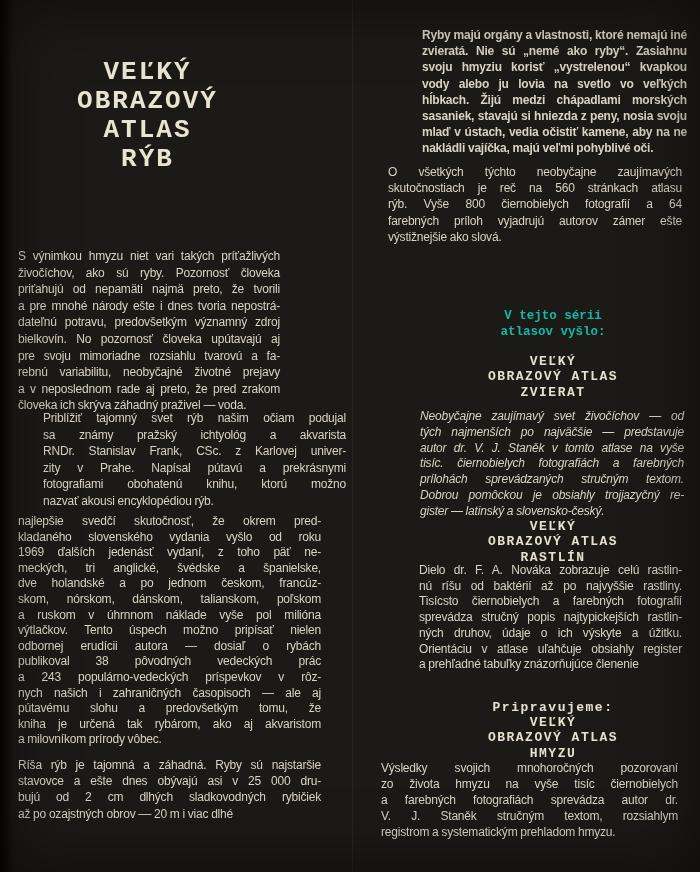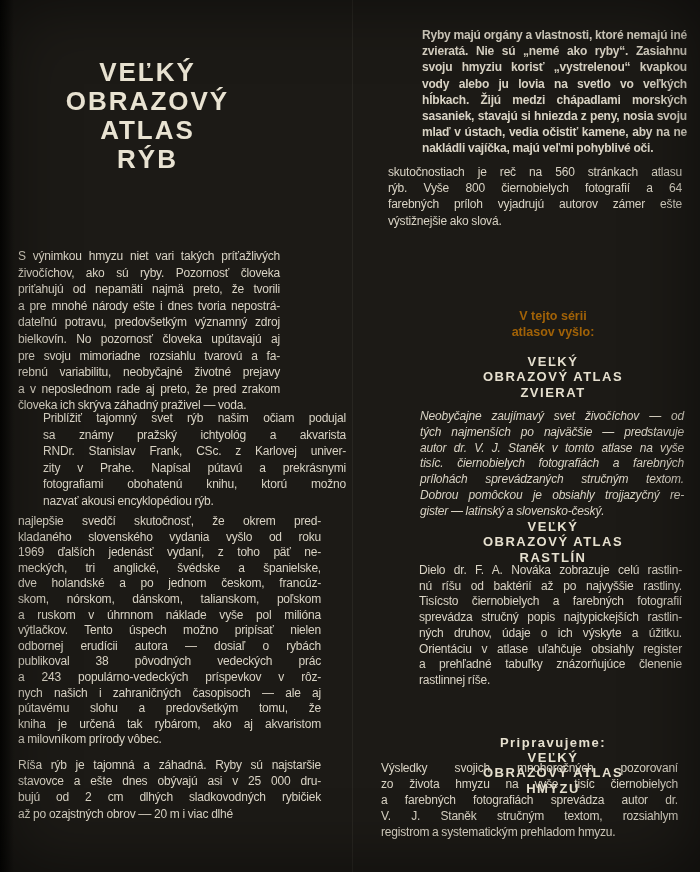--- a/index.html
+++ b/index.html
@@ -11,39 +11,39 @@
   }
   .vignette { position:absolute; inset:0; box-shadow: inset 0 0 70px rgba(0,0,0,.55); pointer-events:none; z-index:5; }
   .spine { position:absolute; left:0; top:0; bottom:0; width:14px;
     background:linear-gradient(to right, #060604 0%, rgba(6,6,4,0) 100%); }
   .fold { position:absolute; left:352px; top:0; bottom:0; width:1px; background:rgba(255,255,245,.055); }
 
   .block { position:absolute; font-size:12px; }
   .para { letter-spacing:-0.2px; word-spacing:-0.3px; }
   .para > div { white-space:nowrap; text-align:justify; text-align-last:justify; }
   .para > div:last-child { text-align-last:left; }
-  .centered > div { text-align:center; white-space:nowrap; }
+  .centered > div { text-align:center; white-space:nowrap;font-family:Liberation Mono, monospace; }
 
   #title { top:41px; left:20px; width:255px; font-size:26px; font-weight:bold;
            letter-spacing:2px; line-height:29px; color:#e9e3d2; }
 
   #lp1 { top:240px; left:18px;  width:262px; line-height:16.6px;margin-top:8px; }
   #lp2 { top:410px; left:18px;  width:303px; line-height:16.5px;margin-left:25px; }
   #lp3 { top:514px; left:18px;  width:303px; line-height:15.6px; }
   #lp4 { top:757px; left:18px;  width:303px; line-height:16.2px; }
 
   #rp1 { top:27px;  left:422px; width:265px; line-height:16.2px;font-weight:bold; }
   #rp2 { top:164px; left:388px; width:294px; line-height:16.2px; }
-  #sh  { top:308px; left:420px; width:266px; font-weight:bold; font-size:12.5px; line-height:16px; color:#a16207; }
+  #sh  { top:308px; left:420px; width:266px; font-weight:bold; font-size:12.5px; line-height:16px; color:#14b8a6; }
   .atlas-heading { font-weight:bold; font-size:13px; letter-spacing:1.5px; line-height:15.3px; color:#e6e0cf; }
   #zh  { top:354px; left:420px; width:266px; }
   #rp3 { top:409px; left:420px; width:264px; line-height:15.8px;font-style:italic; }
   #rh  { top:519px; left:420px; width:266px; }
   #rp4 { top:563px; left:419px; width:263px; line-height:15.7px; }
-  #ph  { top:700px; left:420px; width:266px; line-height:15.2px;margin-top:35px; }
+  #ph  { top:700px; left:420px; width:266px; line-height:15.2px; }
   #rp5 { top:760px; left:381px; width:297px; line-height:16px; }
 </style>
 </head>
 <body>
 
 <div class="page">
   <div class="spine"></div>
   <div class="fold"></div>
 
   <h1 id="title" class="block centered">
@@ -101,20 +101,21 @@
       <div>Ryby majú orgány a vlastnosti, ktoré nemajú iné</div>
       <div>zvieratá. Nie sú „nemé ako ryby“. Zasiahnu</div>
       <div>svoju hmyziu korisť „vystrelenou“ kvapkou</div>
       <div>vody alebo ju lovia na svetlo vo veľkých</div>
       <div>hĺbkach. Žijú medzi chápadlami morských</div>
       <div>sasaniek, stavajú si hniezda z peny, nosia svoju</div>
       <div>mlaď v ústach, vedia očistiť kamene, aby na ne</div>
       <div>nakládli vajíčka, majú veľmi pohyblivé oči.</div>
     </div>
   <div id="rp2" class="block para">
+      <div>O všetkých týchto neobyčajne zaujímavých</div>
       <div>skutočnostiach je reč na 560 stránkach atlasu</div>
       <div>rýb. Vyše 800 čiernobielych fotografií a 64</div>
       <div>farebných príloh vyjadrujú autorov zámer ešte</div>
       <div>výstižnejšie ako slová.</div>
     </div>
 
   <div id="sh" class="block centered">
       <div>V tejto sérii</div>
       <div>atlasov vyšlo:</div>
     </div>
@@ -140,21 +141,20 @@
       <div>RASTLÍN</div>
     </div>
   <div id="rp4" class="block para">
       <div>Dielo dr. F. A. Nováka zobrazuje celú rastlin-</div>
       <div>nú ríšu od baktérií až po najvyššie rastliny.</div>
       <div>Tisícsto čiernobielych a farebných fotografií</div>
       <div>sprevádza stručný popis najtypickejších rastlin-</div>
       <div>ných druhov, údaje o ich výskyte a úžitku.</div>
       <div>Orientáciu v atlase uľahčuje obsiahly register</div>
       <div>a prehľadné tabuľky znázorňujúce členenie</div>
-      <div>rastlinnej ríše.</div>
     </div>
 
   <div id="ph" class="block centered atlas-heading">
       <div>Pripravujeme:</div>
       <div>VEĽKÝ</div>
       <div>OBRAZOVÝ ATLAS</div>
       <div>HMYZU</div>
     </div>
   <div id="rp5" class="block para">
       <div>Výsledky svojich mnohoročných pozorovaní</div>

